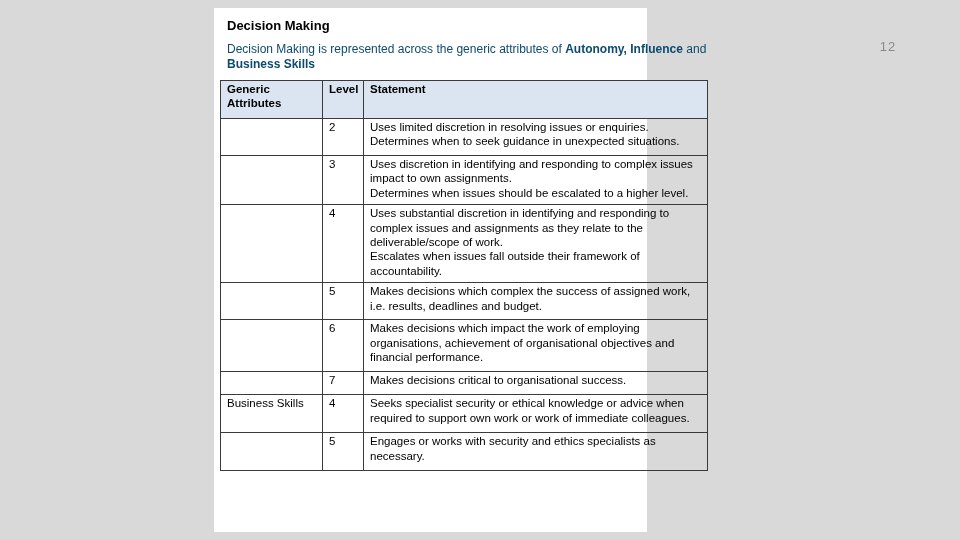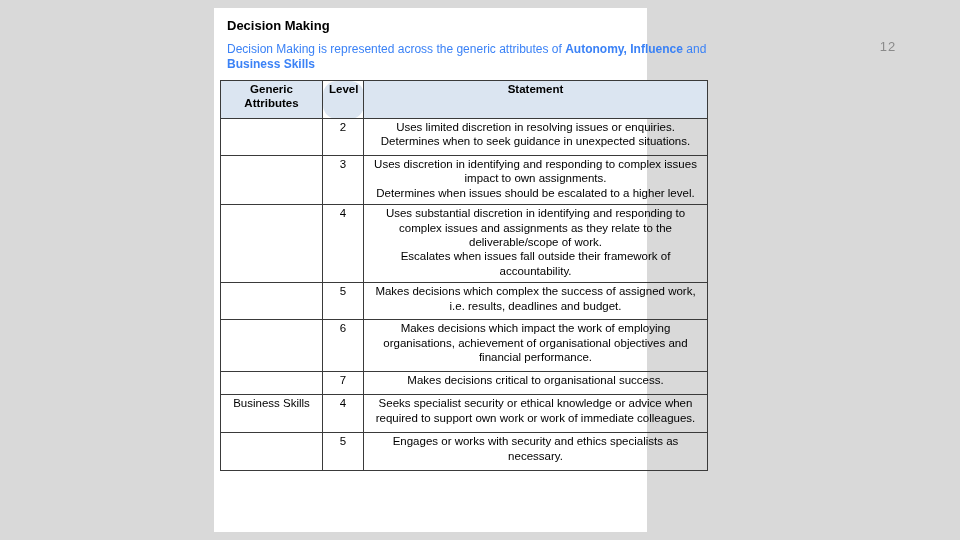--- a/index.html
+++ b/index.html
@@ -17,46 +17,46 @@
   .doc {
     position: absolute; left: 214px; top: 8px; width: 433px; height: 524px;
     background: #ffffff;
   }
   .doc-title {
     position: absolute; left: 13px; top: 10px;
     font-size: 13px; font-weight: bold; color: #000;
   }
   .doc-intro {
     position: absolute; left: 13px; top: 34px; width: 500px;
-    font-size: 12px; line-height: 15px; color: #3b82f6;
+    font-size: 12px; line-height: 15px; color: #0c4a6e;
   }
   .doc-intro b { font-weight: bold; }
   table.attr-table {
     position: absolute; left: 6px; top: 72px;
     width: 487px;
     border-collapse: collapse;
     font-size: 11.5px; color: #000; line-height: 14.4px;
     table-layout: fixed;
   }
   table.attr-table th, table.attr-table td {
     border: 1.2px solid #3a3a3a;
     vertical-align: top;
     padding: 1px 6px 4px 6px;
-    text-align: center;
+    text-align: left;
     overflow: hidden;
     margin-left: 40px;
   }
   table.attr-table th {
     background: #dbe5f1;
     font-weight: bold;
   }
   col.c-attr { width: 102px; }
   col.c-level { width: 41px; }
   col.c-stmt { width: 344px; }
-  td.level, th.level { text-align: center; padding-left: 2px; padding-right: 2px; border-radius: 14px; }
+  td.level, th.level { text-align: center; padding-left: 2px; padding-right: 2px; }
   .stmt-line { display: block; }
 </style>
 </head>
 <body>
 
 <div class="slide-number">12</div>
 
 <div class="doc">
   <div class="doc-title">Decision Making</div>
   <div class="doc-intro">

